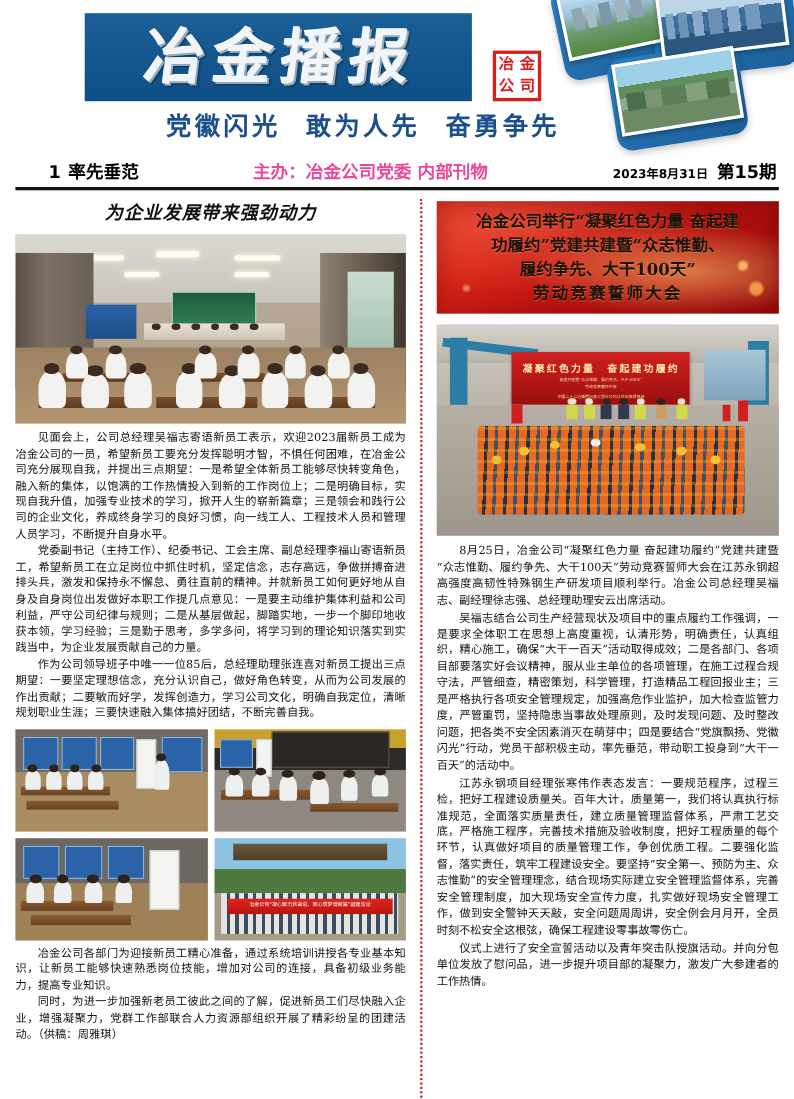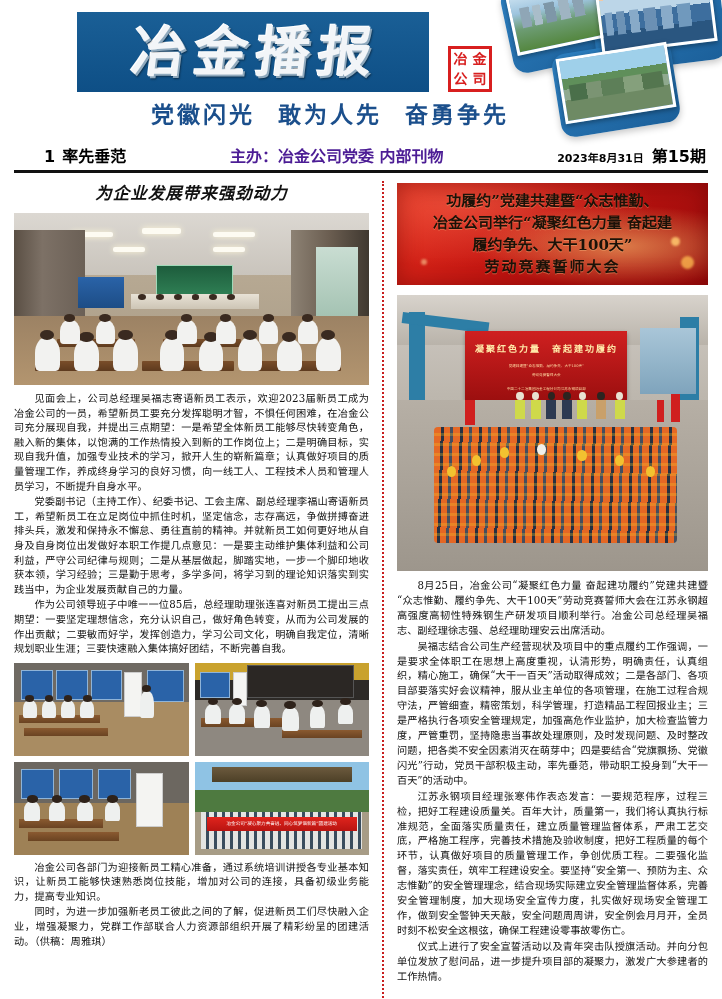--- a/index.html
+++ b/index.html
@@ -132,21 +132,21 @@
     font-size:16px;font-weight:700;color:#000;
     width:200px;
     padding-left:30px;
     box-sizing:border-box;
     white-space:nowrap;
   }
   .nav-left .num{margin-right:7px;}
   .nav-center{
     flex:1;
     text-align:left;
-    font-size:16px;font-weight:700;color:#4c1d95;
+    font-size:16px;font-weight:700;color:#ec4899;
     white-space:nowrap;
     padding-left:16px;
   }
   .nav-right{
     text-align:right;
     white-space:nowrap;
     padding-right:2px;
   }
   .nav-right .date{font-size:11px;font-weight:700;color:#000;margin-right:8px;}
   .nav-right .issue{font-size:16px;font-weight:700;color:#000;}
@@ -266,21 +266,21 @@
     background:linear-gradient(180deg,#e0241d,#b81411);
     color:#fff;font-size:4.6px;line-height:13px;text-align:center;
     font-family:"DejaVu Sans","Liberation Sans",sans-serif;white-space:nowrap;overflow:hidden;}
   .cell .crowd{position:absolute;left:4%;bottom:6%;width:92%;height:40%;
     background:repeating-linear-gradient(90deg,#e9ebea 0 5px,#30465a 5px 8px);opacity:.92;}
   .cell .gate{position:absolute;left:10%;top:6%;width:80%;height:16%;
     background:linear-gradient(180deg,#6c5a3e,#4d4027);}
 
   
   .photo-rally{
-    width:100%;height:276px;margin-bottom:8px;
+    width:100%;height:192px;margin-bottom:8px;
     background:linear-gradient(180deg,#cfcac3 0%,#bdb7ae 36%,#a9a39a 100%);
   }
   .rally-roof{position:absolute;left:0;top:0;width:100%;height:18%;
     background:linear-gradient(180deg,#d8d3cc,#b9b3aa);}
   .rally-beam{position:absolute;background:#2d7ea6;}
   .rally-banner{position:absolute;left:22%;top:13%;width:52%;height:25%;
     background:linear-gradient(180deg,#cf2020,#9c0f0f);box-shadow:0 2px 4px rgba(0,0,0,.3);}
   .rally-banner .bt{position:absolute;left:6%;top:16%;width:88%;text-align:center;
     color:#ffe9a8;font-size:9px;font-weight:700;letter-spacing:2px;
     font-family:"DejaVu Serif","Liberation Serif",serif;white-space:nowrap;}
@@ -422,21 +422,21 @@
         <div class="conf-person" style="left:57%;top:62%;width:5.5%;height:14%;"></div>
         <div class="conf-head" style="left:58%;top:59%;width:3.2%;height:4.6%;"></div>
         <div class="conf-person" style="left:69%;top:62%;width:5.5%;height:14%;"></div>
         <div class="conf-head" style="left:70%;top:59%;width:3.2%;height:4.6%;"></div>
         <div class="conf-person" style="left:80%;top:62%;width:5.5%;height:14%;"></div>
         <div class="conf-head" style="left:81%;top:59%;width:3.2%;height:4.6%;"></div>
 
       </div>
 
       <div class="body-text">
-        <p>见面会上，公司总经理吴福志寄语新员工表示，欢迎2023届新员工成为冶金公司的一员，希望新员工要充分发挥聪明才智，不惧任何困难，在冶金公司充分展现自我，并提出三点期望：一是希望全体新员工能够尽快转变角色，融入新的集体，以饱满的工作热情投入到新的工作岗位上；二是明确目标，实现自我升值，加强专业技术的学习，掀开人生的崭新篇章；认真做好项目的质量管理工作，养成终身学习的良好习惯，向一线工人、工程技术人员和管理人员学习，不断提升自身水平。</p>
+        <p>见面会上，公司总经理吴福志寄语新员工表示，欢迎2023届新员工成为冶金公司的一员，希望新员工要充分发挥聪明才智，不惧任何困难，在冶金公司充分展现自我，并提出三点期望：一是希望全体新员工能够尽快转变角色，融入新的集体，以饱满的工作热情投入到新的工作岗位上；二是明确目标，实现自我升值，加强专业技术的学习，掀开人生的崭新篇章；三是领会和践行公司的企业文化，养成终身学习的良好习惯，向一线工人、工程技术人员和管理人员学习，不断提升自身水平。</p>
         <p>党委副书记（主持工作）、纪委书记、工会主席、副总经理李福山寄语新员工，希望新员工在立足岗位中抓住时机，坚定信念，志存高远，争做拼搏奋进排头兵，激发和保持永不懈怠、勇往直前的精神。并就新员工如何更好地从自身及自身岗位出发做好本职工作提几点意见：一是要主动维护集体利益和公司利益，严守公司纪律与规则；二是从基层做起，脚踏实地，一步一个脚印地收获本领，学习经验；三是勤于思考，多学多问，将学习到的理论知识落实到实践当中，为企业发展贡献自己的力量。</p>
         <p>作为公司领导班子中唯一一位85后，总经理助理张连喜对新员工提出三点期望：一要坚定理想信念，充分认识自己，做好角色转变，从而为公司发展的作出贡献；二要敏而好学，发挥创造力，学习公司文化，明确自我定位，清晰规划职业生涯；三要快速融入集体搞好团结，不断完善自我。</p>
       </div>
 
       <div class="grid2">
         <div class="photo cell c1">
           <div class="board" style="left:4%;top:8%;width:17%;height:30%;"></div>
           <div class="board" style="left:24%;top:8%;width:17%;height:30%;"></div>
           <div class="board" style="left:44%;top:8%;width:17%;height:30%;"></div>
           <div class="board" style="left:76%;top:8%;width:20%;height:32%;"></div>
@@ -510,22 +510,22 @@
     </div>
 
     <div class="col-sep"></div>
 
     <div class="col col-right">
 
       <div class="headline-right">
         <div class="dot d1"></div>
         <div class="dot d2"></div>
         <div class="dot d3"></div>
+        <div class="hr-line l1">冶金公司举行“凝聚红色力量 奋起建</div>
         <div class="hr-line l2">功履约”党建共建暨“众志惟勤、</div>
-        <div class="hr-line l1">冶金公司举行“凝聚红色力量 奋起建</div>
         <div class="hr-line l3">履约争先、大干100天”</div>
         <div class="hr-line l4">劳动竞赛誓师大会</div>
       </div>
 
       <div class="photo photo-rally">
         <div class="rally-roof"></div>
         <div class="rally-beam" style="left:4%;top:6%;width:5%;height:62%;"></div>
         <div class="rally-beam" style="left:2%;top:6%;width:28%;height:4%;transform:rotate(7deg);transform-origin:left top;"></div>
         <div class="rally-beam" style="right:3%;top:8%;width:6%;height:34%;"></div>
         <div style="position:absolute;right:4%;top:12%;width:18%;height:24%;background:linear-gradient(180deg,#a9c6d8,#7fa4bc);"></div>

